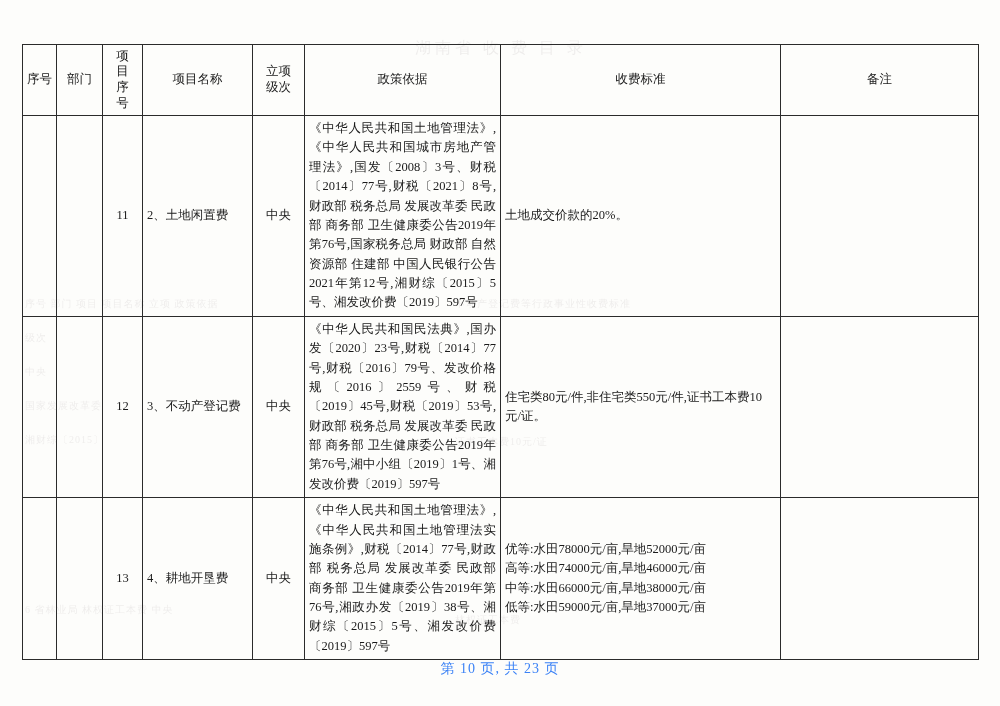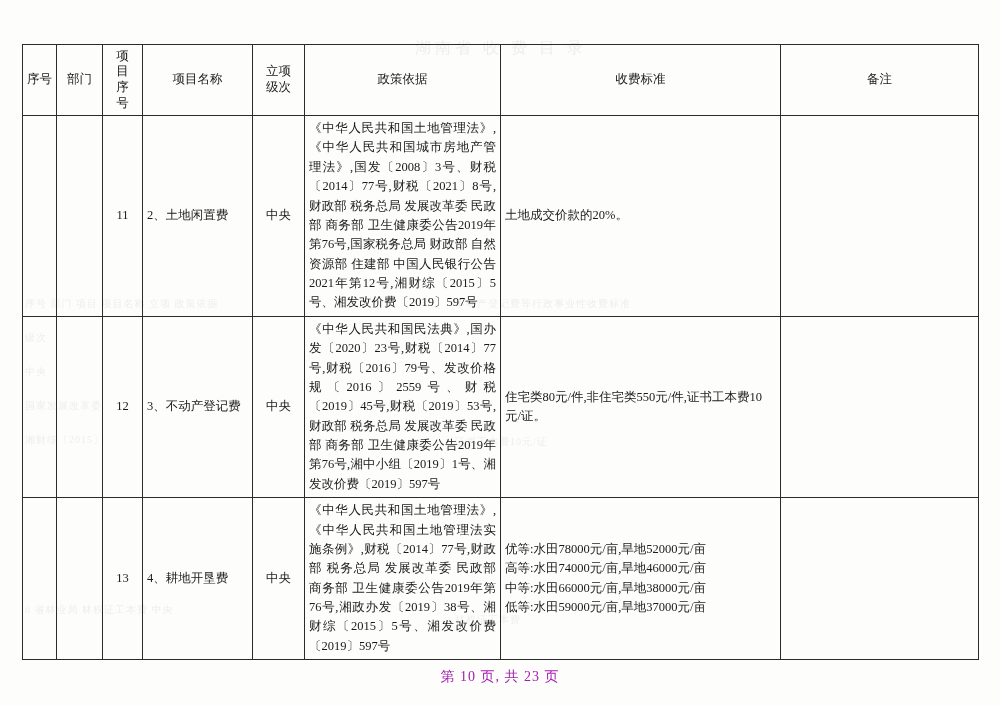--- a/index.html
+++ b/index.html
@@ -113,22 +113,21 @@
   .std-lines div { white-space: nowrap; }
 
   .footer {
     position: absolute;
     left: 0;
     top: 660px;
     width: 1000px;
     text-align: center;
     font-size: 14px;
     letter-spacing: 1px;
-    color: #a21caf;
-    margin-top: 8px;
+    color: #3b82f6;
   }
 </style>
 </head>
 <body>
 
 <div class="page">
 
   <div class="ghost ghost-top">湖南省 收 费 目 录</div>
   <div class="ghost ghost-mid1">序号 部门 项目 项目名称 立项 政策依据</div>
   <div class="ghost ghost-mid2">级次</div>

